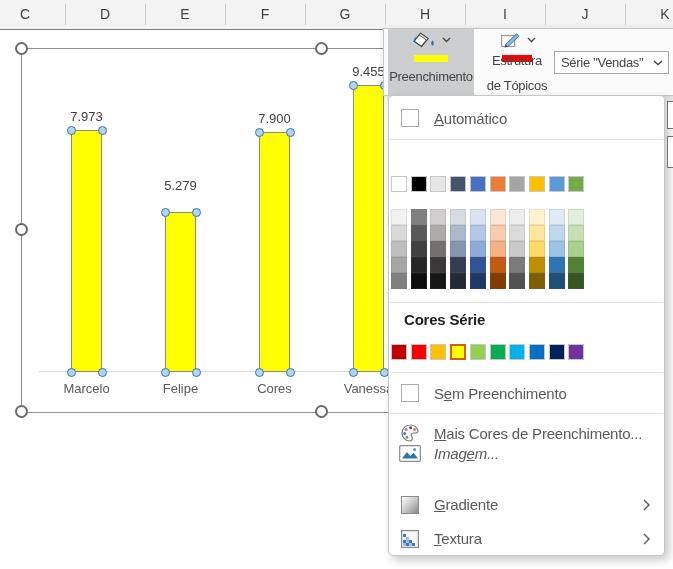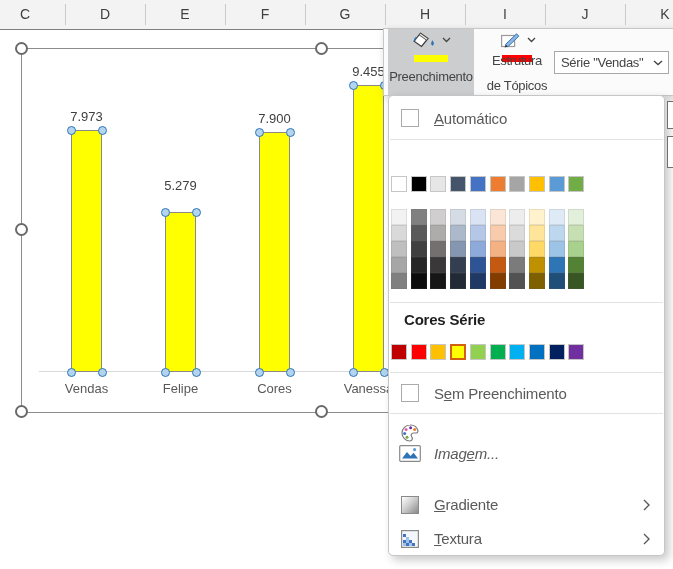--- a/index.html
+++ b/index.html
@@ -95,21 +95,21 @@
         <div class="bar-handle" style="left: 263.5px; top: 78.5px;"></div>
         <div class="bar-handle" style="left: 232.5px; top: 318.5px;"></div>
         <div class="bar-handle" style="left: 263.5px; top: 318.5px;"></div>
         <div class="bar" style="left: 331px; top: 36px; width: 31px; height: 287px; background: rgb(255, 255, 0); border-color: rgb(137, 137, 137);"></div>
         <div class="bar-handle" style="left: 326.5px; top: 31.5px;"></div>
         <div class="bar-handle" style="left: 357.5px; top: 31.5px;"></div>
         <div class="bar-handle" style="left: 326.5px; top: 318.5px;"></div>
         <div class="bar-handle" style="left: 357.5px; top: 318.5px;"></div>
       </div>
   <div class="data-label" style="left: 29.5px; top: 60px;">7.973</div>
-      <div class="cat-label" style="left: 24.5px; top: 332px;">Vendas</div>
+      <div class="cat-label" style="left: 24.5px; top: 332px;">Marcelo</div>
       <div class="data-label" style="left: 123.5px; top: 129px;">5.279</div>
       <div class="cat-label" style="left: 118.5px; top: 332px;">Felipe</div>
       <div class="data-label" style="left: 217.5px; top: 62px;">7.900</div>
       <div class="cat-label" style="left: 212.5px; top: 332px;">Cores</div>
       <div class="data-label" style="left: 311.5px; top: 15px;">9.455</div>
       <div class="cat-label" style="left: 306.5px; top: 332px;">Vanessa</div>
     </div>
   <div id="frame-handles">
       <div class="frame-handle" style="left: 14.5px; top: 41.5px;"></div>
       <div class="frame-handle" style="left: 315px; top: 41.5px;"></div>
@@ -260,20 +260,21 @@
       <span class="mi-icon">
         <svg width="20" height="20" viewBox="0 0 20 20">
           <path d="M10 2 a8 8 0 1 0 0 16 a2.5 2.5 0 0 0 1.8-4.1 a2.3 2.3 0 0 1 1.8-3.9 h2.2 a2.2 2.2 0 0 0 2.2-2.4 A8 8 0 0 0 10 2 Z" fill="#fff" stroke="#7A7A7A" stroke-width="1.2"></path>
           <circle cx="6.1" cy="6.4" r="1.5" fill="#E85CA4"></circle>
           <circle cx="10.6" cy="4.8" r="1.5" fill="#7030A0"></circle>
           <circle cx="14.6" cy="6.6" r="1.5" fill="#ED7D31"></circle>
           <circle cx="4.6" cy="10.6" r="1.5" fill="#4472C4"></circle>
           <circle cx="7" cy="14.2" r="1.5" fill="#70AD47"></circle>
         </svg>
       </span>
+      <span class="txt" style="margin-left:45px;"><u>M</u>ais Cores de Preenchimento...</span>
     </div>
     <div class="menu-row" style="top:339px;height:36px;font-style:italic;">
       <span class="mi-icon">
         <svg width="22" height="17" viewBox="0 0 22 17">
           <rect x="0.7" y="0.7" width="20.6" height="15.6" rx="1" fill="#fff" stroke="#8A8A8A" stroke-width="1.2"></rect>
           <path d="M3 13.5 L8 7 L11.5 11 L14.5 7.8 L19 13.5 Z" fill="#2E74B5"></path>
           <circle cx="15.6" cy="4.6" r="1.6" fill="#5B9BD5"></circle>
         </svg>
       </span>
       <span class="txt" style="margin-left:45px;">Imag<u>e</u>m...</span>

